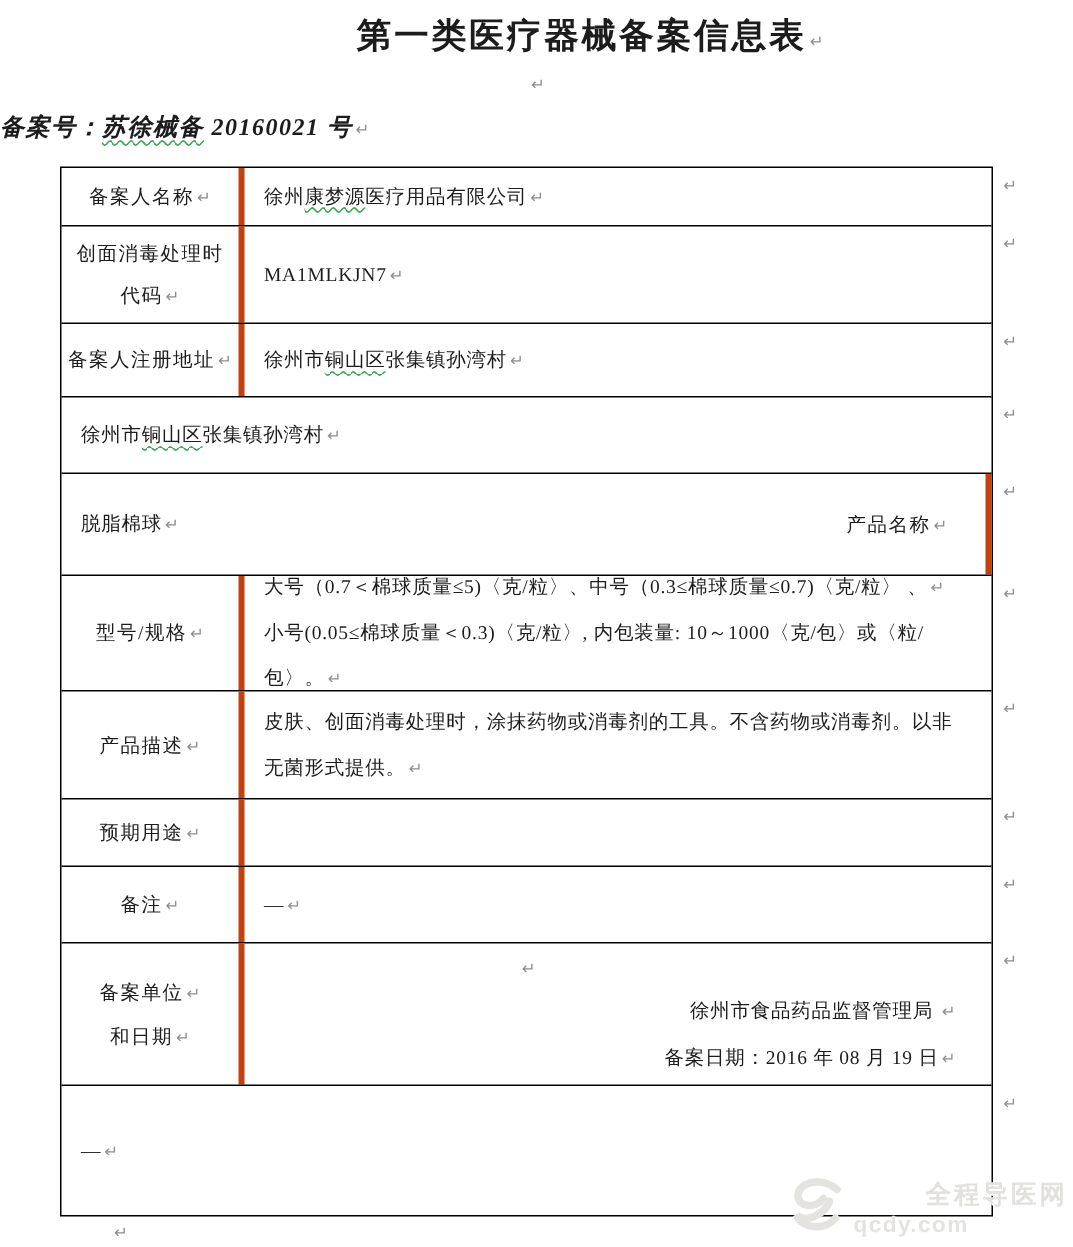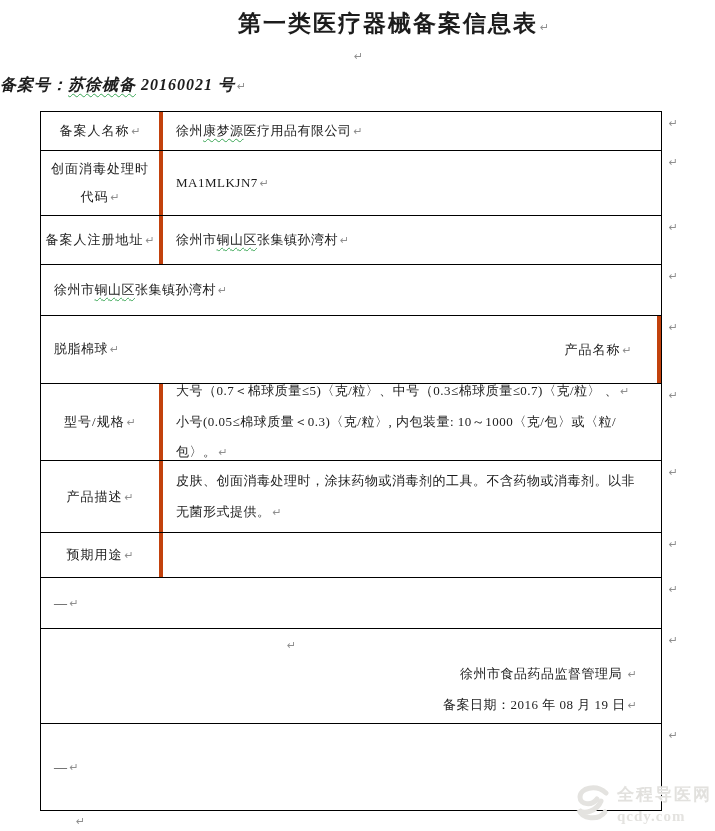--- a/index.html
+++ b/index.html
@@ -57,25 +57,25 @@
   .unit-empty{align-self:center;margin-right:110px;}
   .unit-line{white-space:nowrap;}
   
   .watermark{
     position:absolute;right:3px;top:784px;display:flex;align-items:center;gap:3px;
     user-select:none;
   }
   .wm-text{display:flex;flex-direction:column;line-height:20px;text-align:left;}
   .wm-name{
     font-size:17px;font-weight:bold;letter-spacing:2px;color:#e2e1de;
-    text-shadow:1px 1px 0 #ffffff;font-family:Liberation Mono, monospace;
+    text-shadow:1px 1px 0 #ffffff;font-family:Liberation Serif, serif;margin-left:48px;
   }
   .wm-url{
     font-size:15px;font-weight:bold;color:#e4e3e0;letter-spacing:1px;
-    text-shadow:1px 1px 0 #ffffff;font-family:Liberation Serif, serif;
+    text-shadow:1px 1px 0 #ffffff;font-family:Liberation Sans, sans-serif;
   }
 </style>
 </head>
 <body>
 
 <div class="doc-title"><span>第一类医疗器械备案信息表</span><span class="pm">↵</span></div>
 
 <span class="pm lone-pm">↵</span>
 
 <div class="filing-line"><span>备案号：</span><span class="wavy">苏徐械备</span><span> 20160021 号</span><span class="pm">↵</span></div>
@@ -152,27 +152,34 @@
   </div>
 
   <div class="row r7">
     <div class="cell label">
       <div><span>预期用途</span><span class="pm">↵</span></div>
     </div>
     <span class="pm endmark">↵</span>
   </div>
 
   <div class="row r8">
+    <div class="cell label">
+      <div><span>备注</span><span class="pm">↵</span></div>
+    </div>
     <div class="cell value">
       <div class="vline"><span>—</span><span class="pm">↵</span></div>
     </div>
     <span class="pm endmark">↵</span>
   </div>
 
   <div class="row r9">
+    <div class="cell label">
+      <div><span>备案单位</span><span class="pm">↵</span></div>
+      <div><span>和日期</span><span class="pm">↵</span></div>
+    </div>
     <div class="cell value unit-value">
       <span class="pm unit-empty">↵</span>
       <div class="unit-line"><span>徐州市食品药品监督管理局 </span><span class="pm">↵</span></div>
       <div class="unit-line"><span>备案日期：2016 年 08 月 19 日</span><span class="pm">↵</span></div>
     </div>
     <span class="pm endmark">↵</span>
   </div>
 
   <div class="row r10">
     <div class="cell value">

